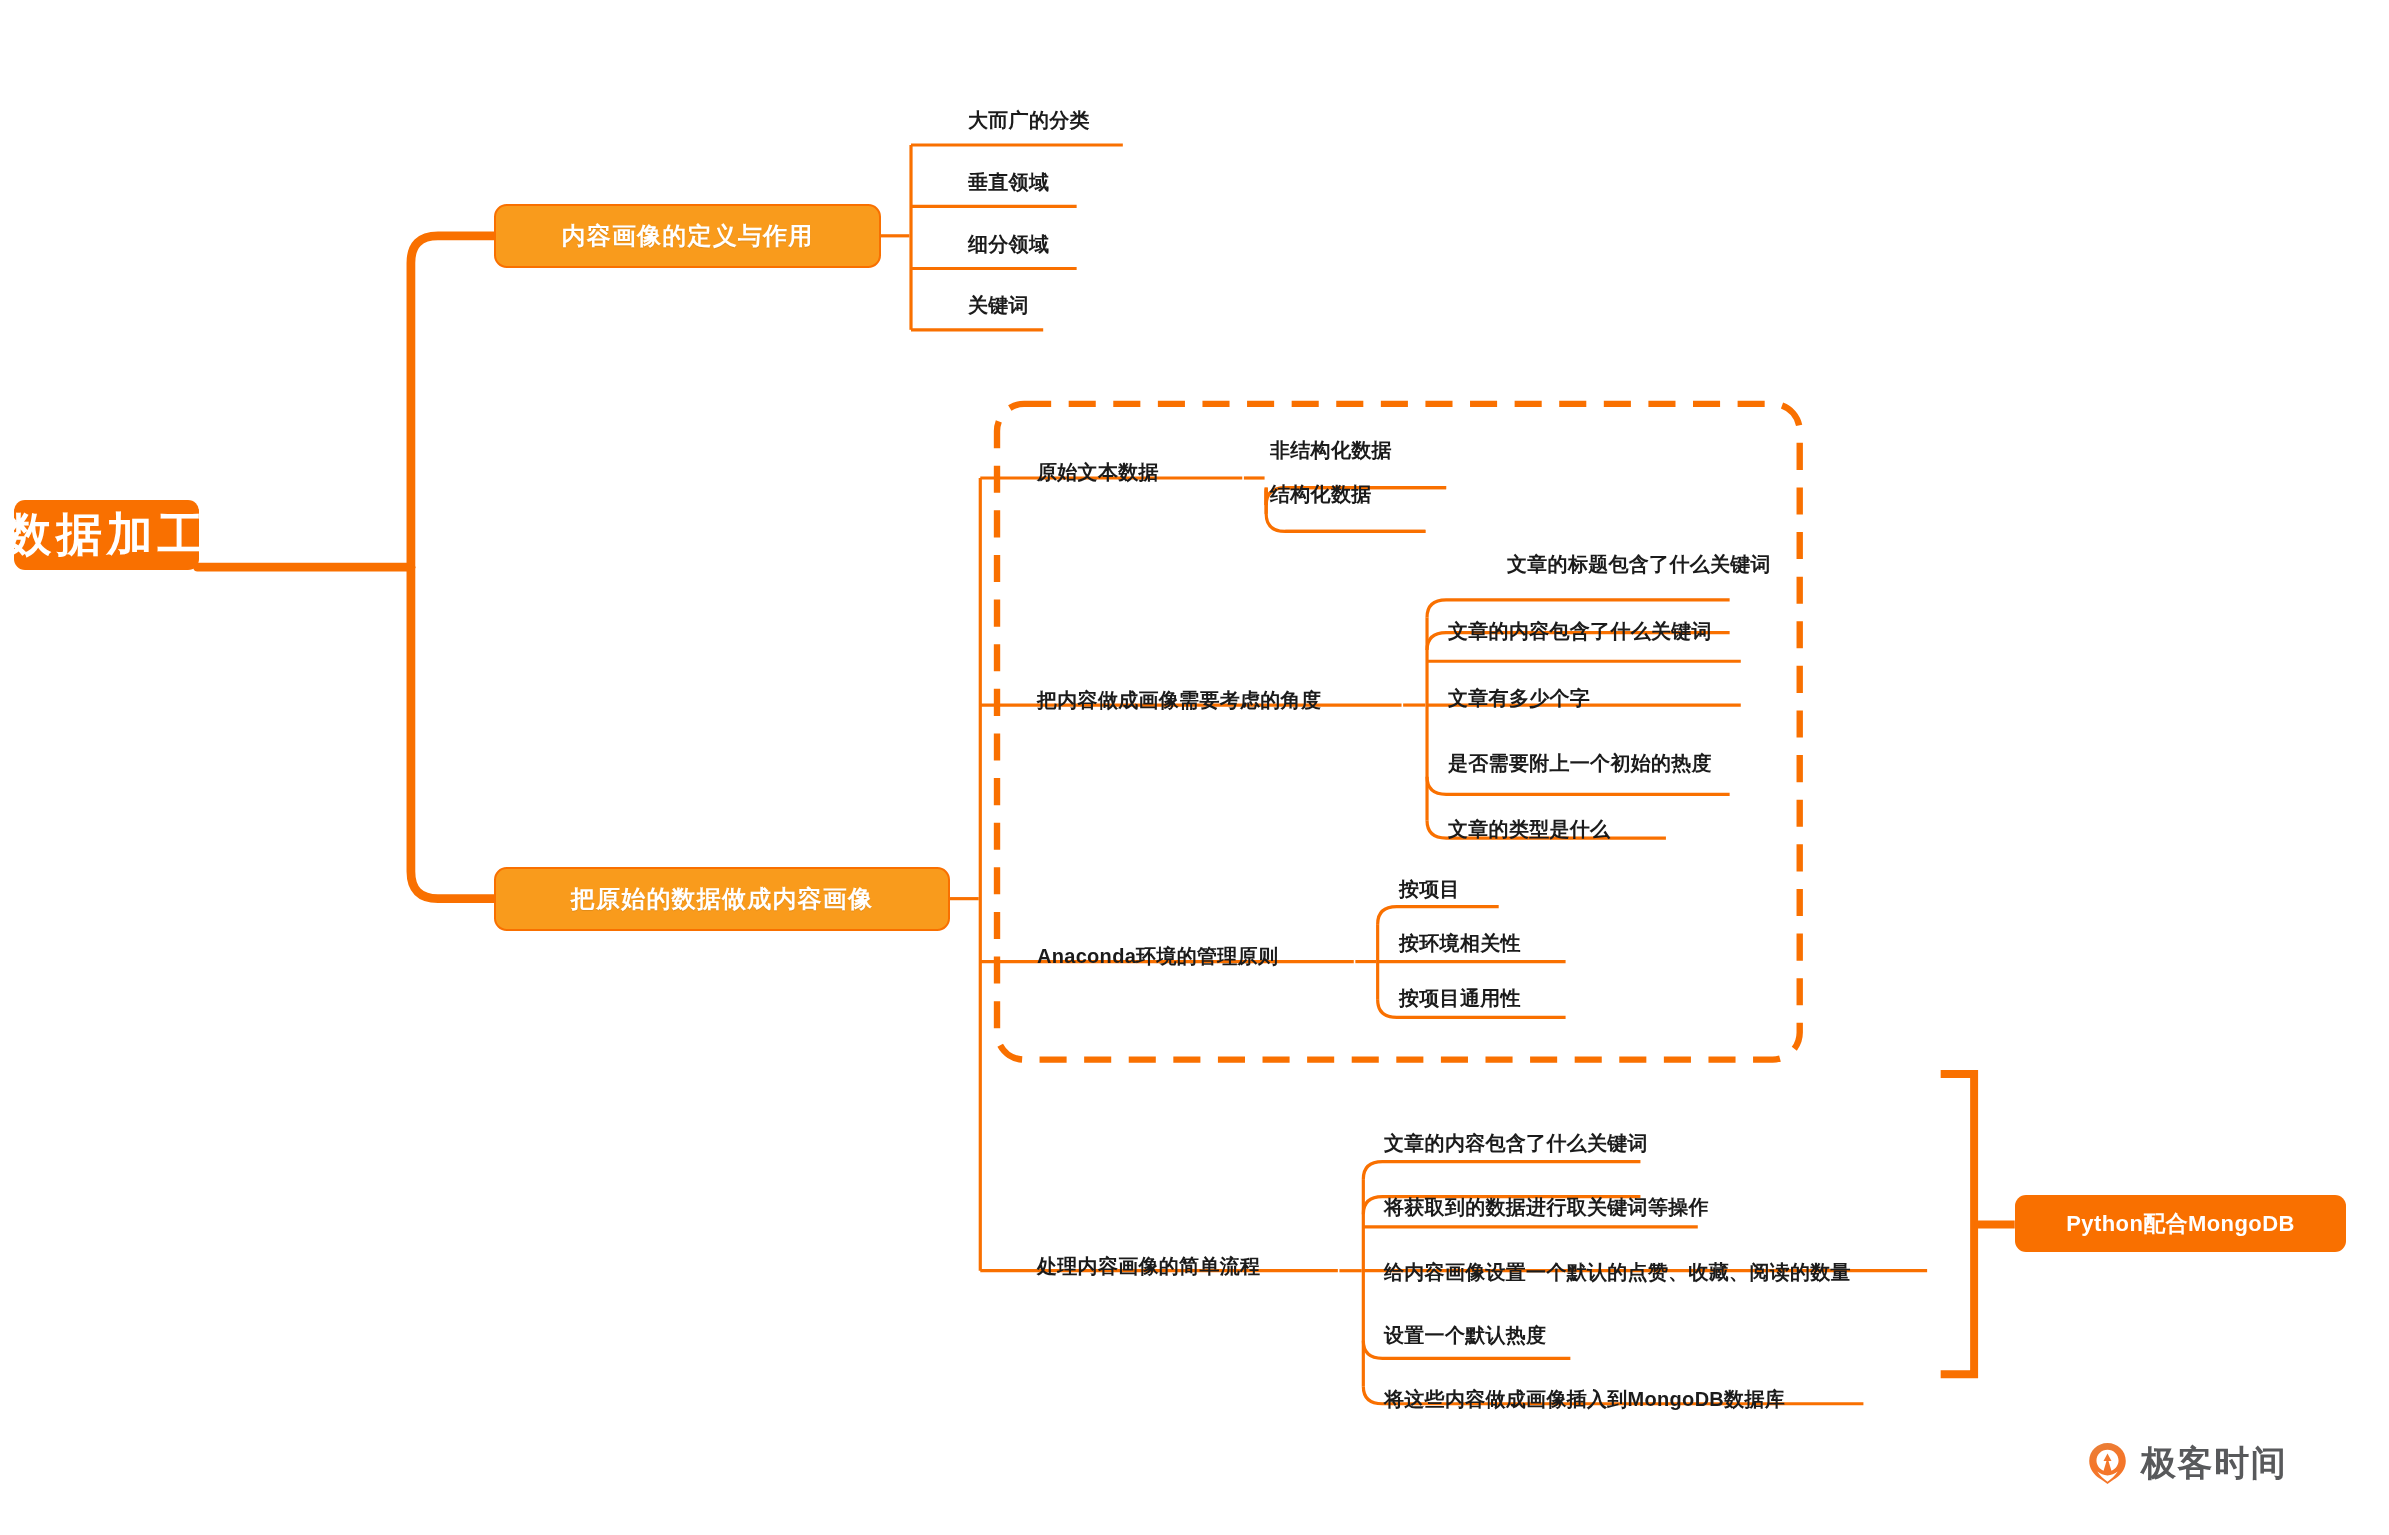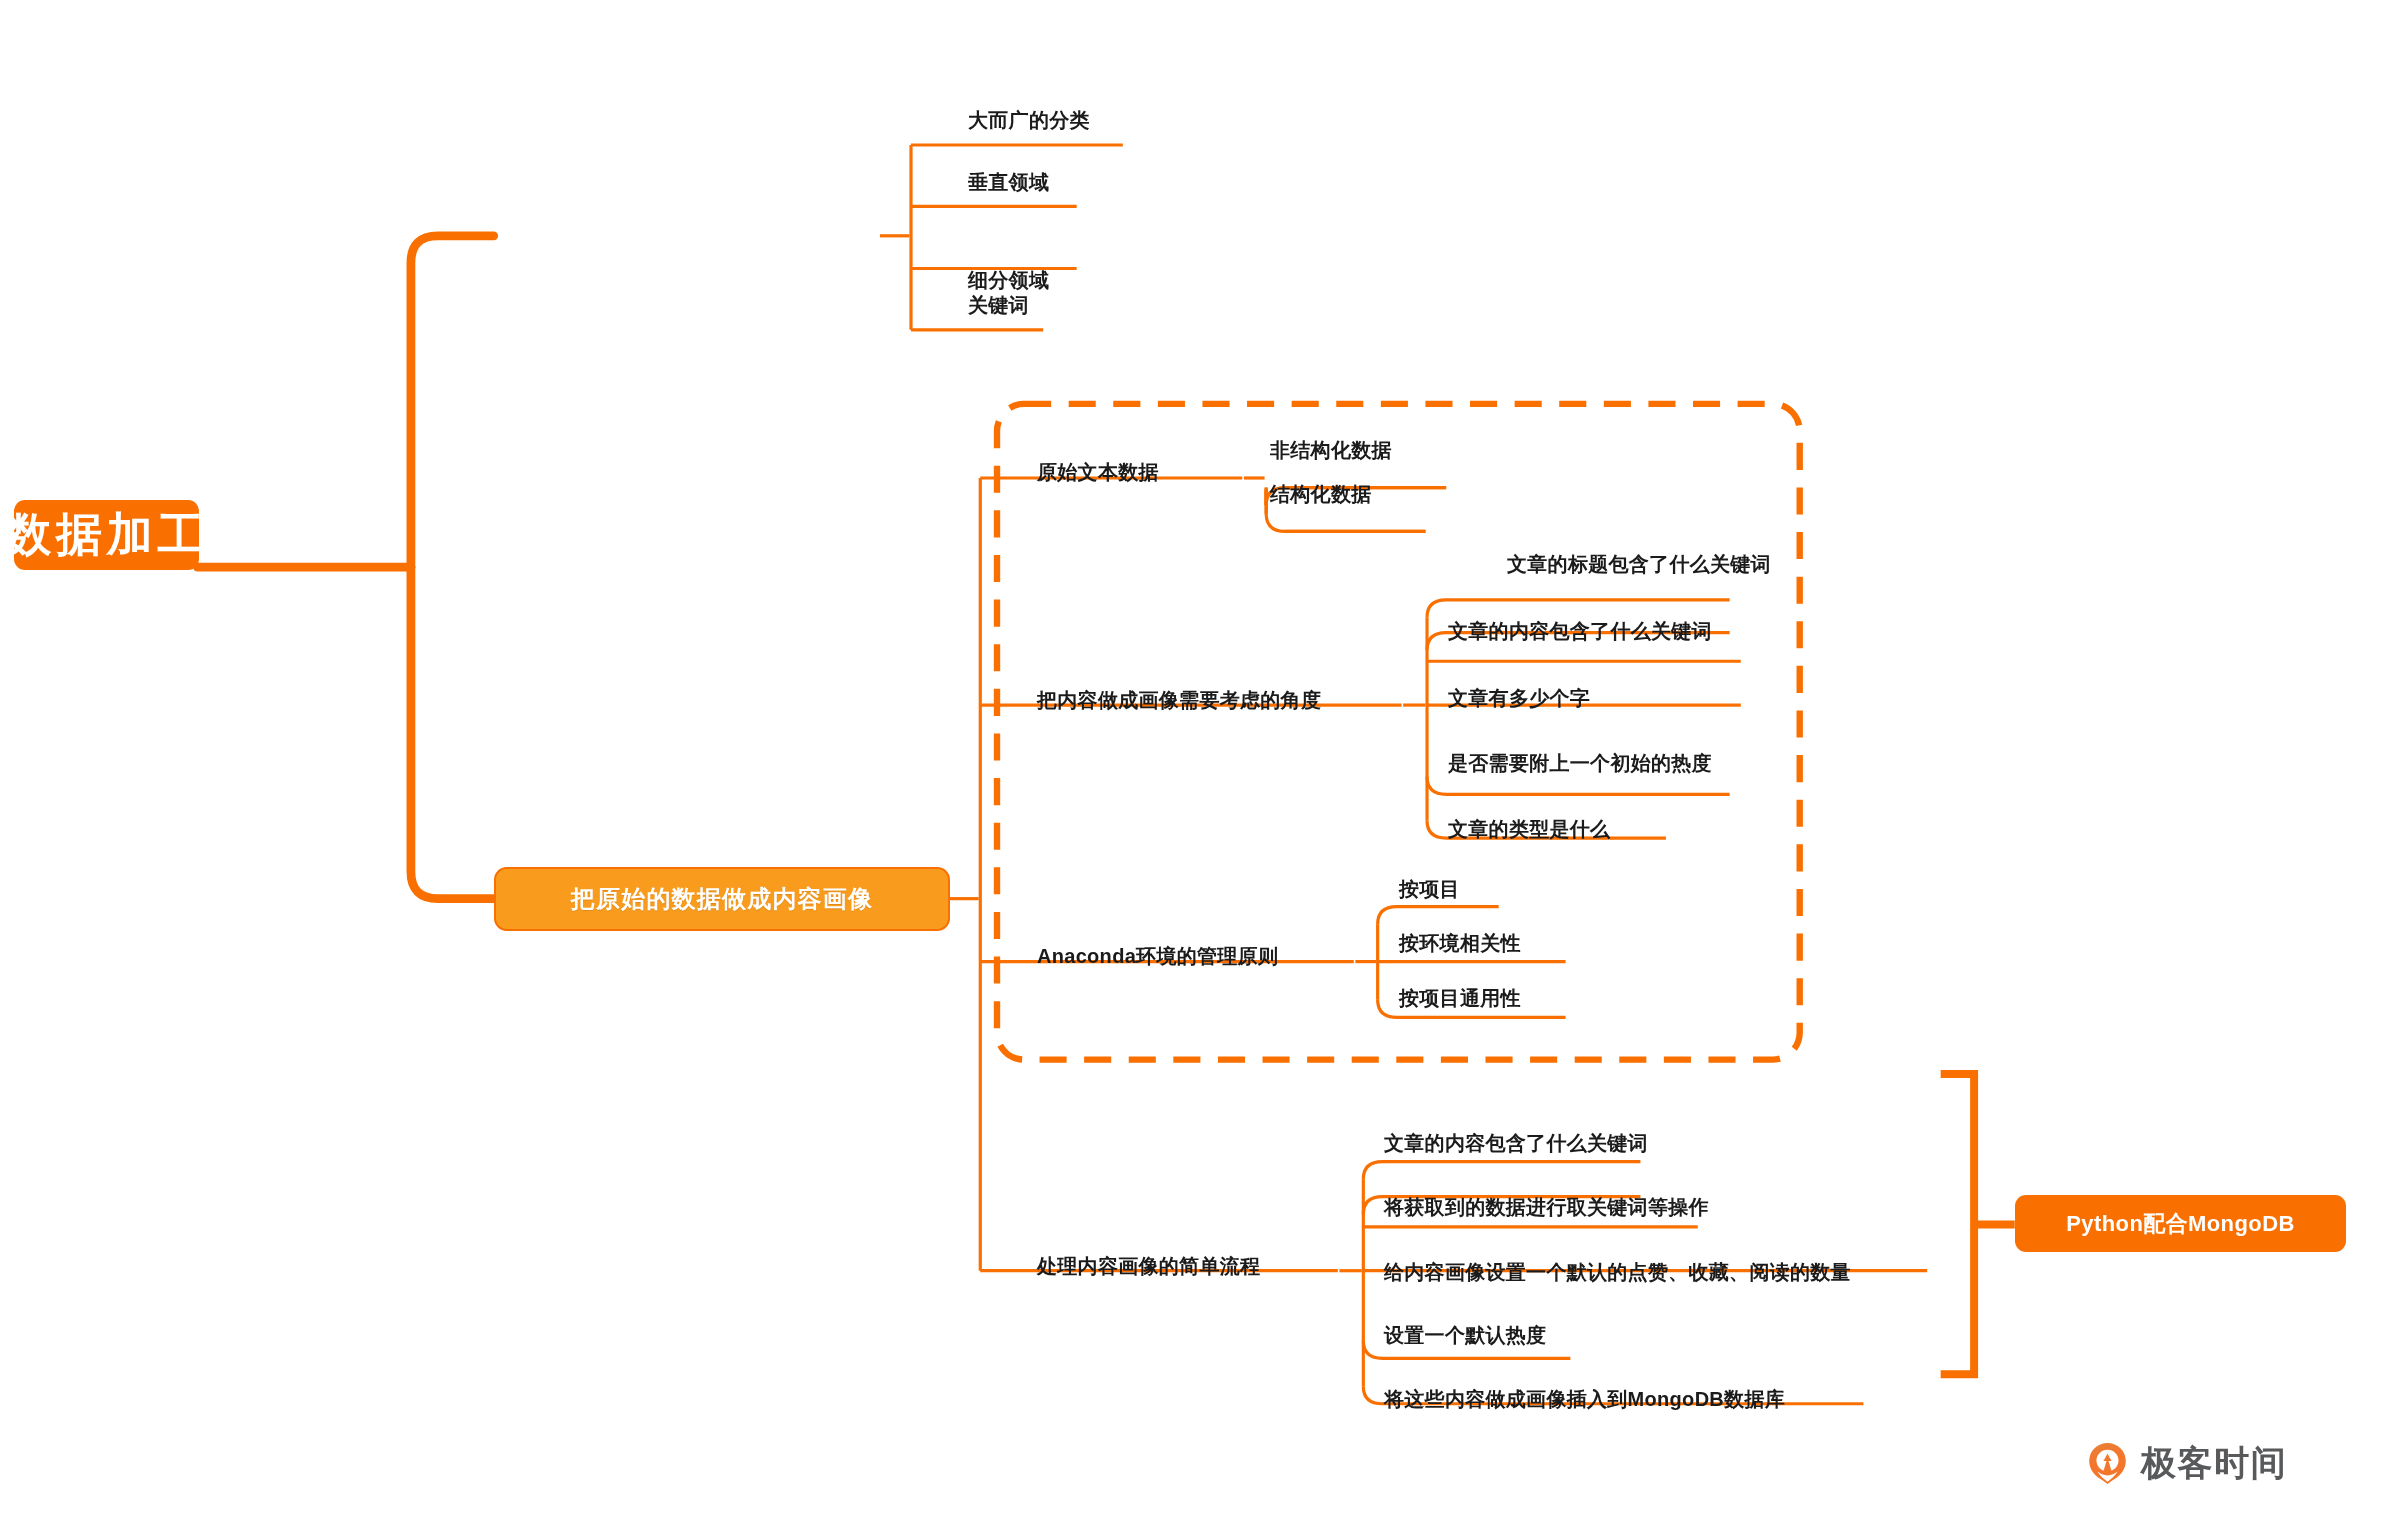--- a/index.html
+++ b/index.html
@@ -179,28 +179,31 @@
     <g fill="none" stroke="#F97000" stroke-width="10" stroke-linecap="butt" stroke-linejoin="miter">
       <path d="M 2437 1348 L 2479 1348 L 2479 1725 L 2437 1725"></path>
       <path d="M 2479 1537 L 2530 1537"></path>
     </g>
   </svg>
 
   <div class="node root" style="left:14.3px;top:500px;width:185px;height:70px;">
     <span>数据加工</span>
   </div>
 
+  <div class="node branch" style="left:494px;top:204px;width:387px;height:64px;">
+    <span>内容画像的定义与作用</span>
+  </div>
 
   <div class="leaf" style="left:968px;top:110px;">
     <span>大而广的分类</span>
   </div>
   <div class="leaf" style="left:968px;top:172px;">
     <span>垂直领域</span>
   </div>
-  <div class="leaf" style="left:968px;top:234px;margin-top:36px;">
+  <div class="leaf" style="left:968px;top:234px;">
     <span>细分领域</span>
   </div>
   <div class="leaf" style="left:968px;top:295px;">
     <span>关键词</span>
   </div>
 
   <div class="node branch" style="left:494px;top:867px;width:456px;height:64px;">
     <span>把原始的数据做成内容画像</span>
   </div>
 

